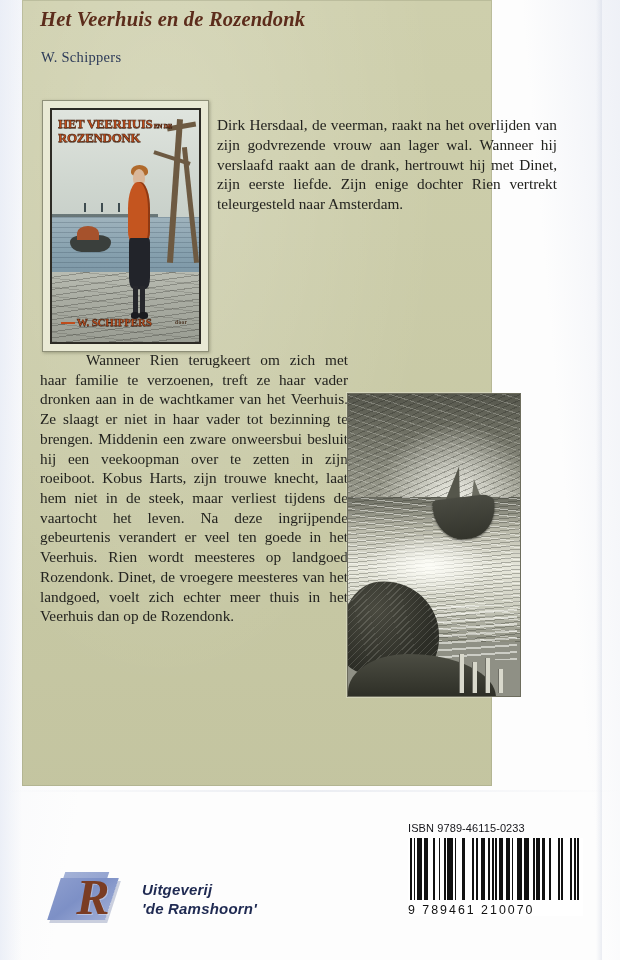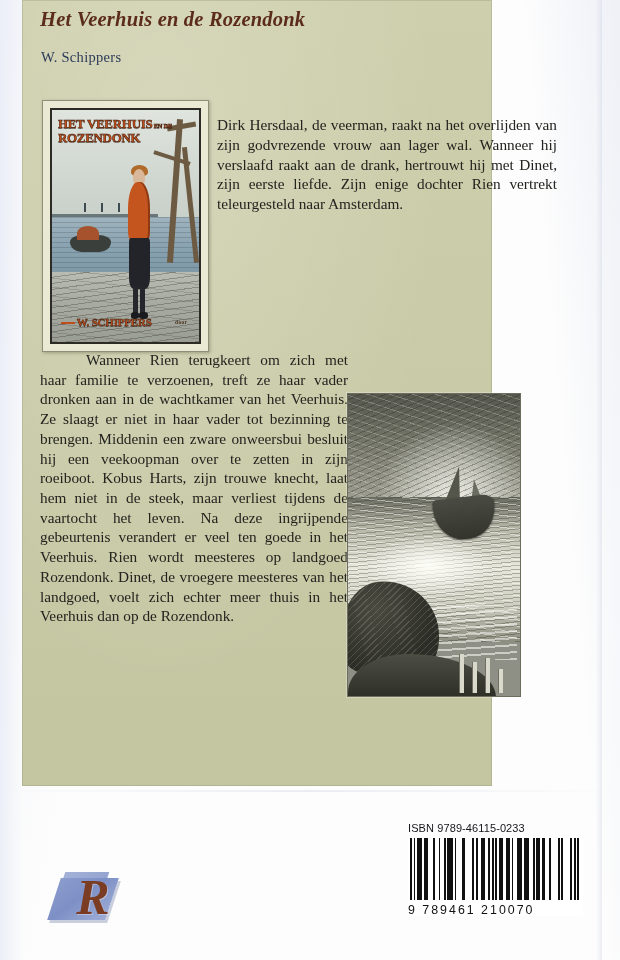--- a/index.html
+++ b/index.html
@@ -554,18 +554,22 @@
       <div class="bdigits">9 789461 210070</div>
     </div>
   </div>
 
   <div id="publisher">
     <div class="logo-mark">
       <span class="logo-para2"></span>
       <span class="logo-para"></span>
       <span class="logo-R">R</span>
     </div>
+    <div class="pub-text">
+      <div>Uitgeverij</div>
+      <div>'de Ramshoorn'</div>
+    </div>
   </div>
 
   <span class="crease c3"></span>
   <span class="crease c2"></span>
   <span class="crease c1"></span>
 </div>
 
 </body></html>

